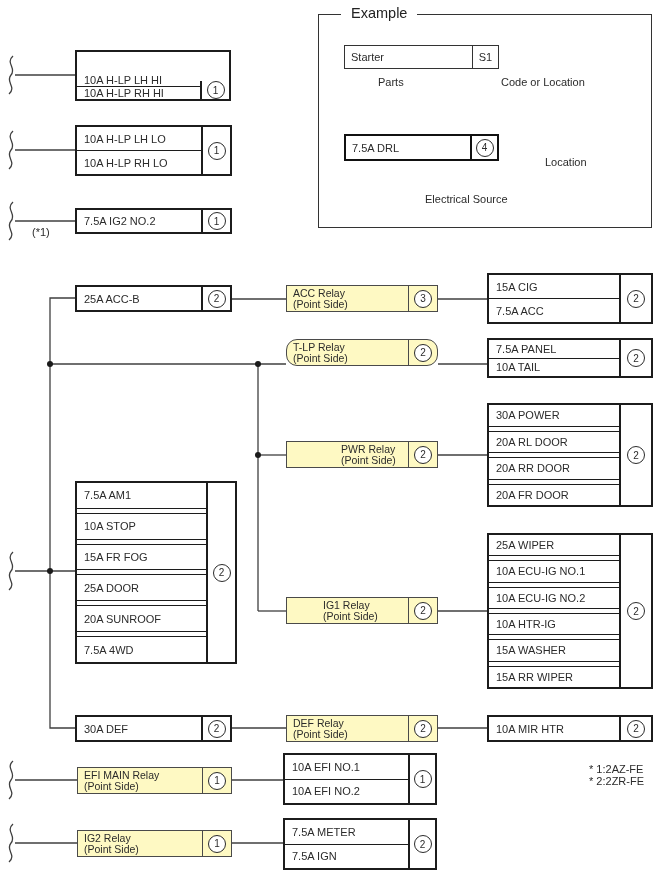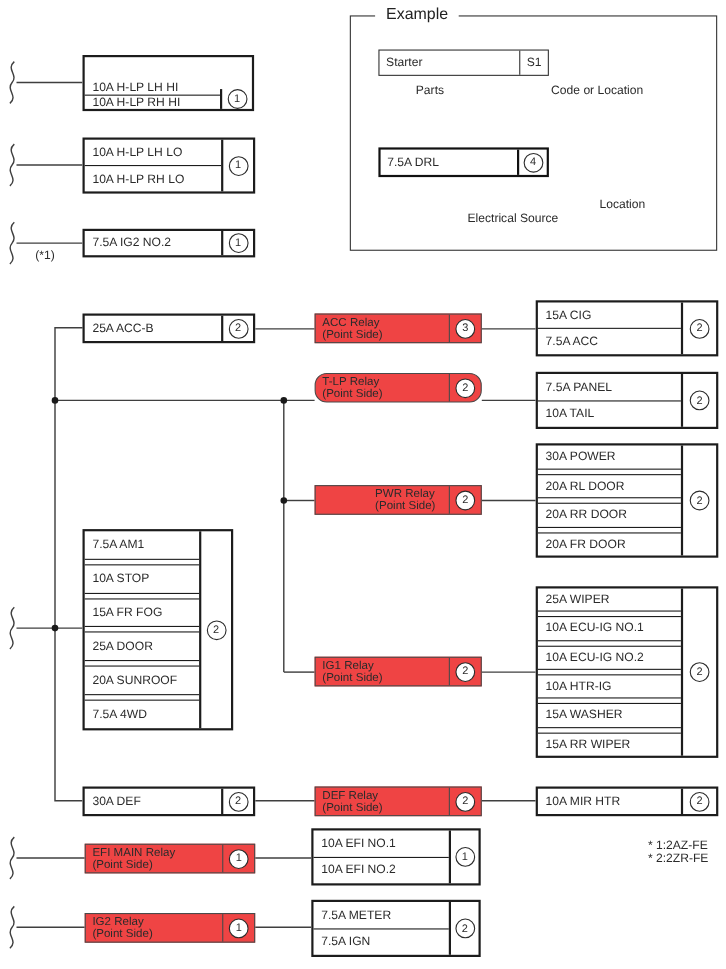--- a/index.html
+++ b/index.html
@@ -11,21 +11,21 @@
   .fusebox{position:absolute;box-sizing:border-box;border:2px solid #1c1c1c;background:#fff;display:flex;}
   .fusebox .labels{flex:1;display:flex;flex-direction:column;min-width:0;}
   .fusebox .row{flex:1;display:flex;align-items:center;padding-left:7px;font-size:11px;white-space:nowrap;}
   .fusebox.plain .row:not(:last-child){border-bottom:1.5px solid #1c1c1c;}
   .fusebox.spaced .row{border-top:1.5px solid #1c1c1c;border-bottom:1.5px solid #1c1c1c;margin:2px 0;}
   .fusebox.spaced .row:first-child{border-top:none;margin-top:0;}
   .fusebox.spaced .row:last-child{border-bottom:none;margin-bottom:0;}
   .fusebox .codecol{width:27px;border-left:2px solid #1c1c1c;display:flex;align-items:center;justify-content:center;}
 
   
-  .relaybox{position:absolute;box-sizing:border-box;border:1px solid #4a4a4a;background:#ef4444;display:flex;}
+  .relaybox{position:absolute;box-sizing:border-box;border:1px solid #4a4a4a;background:#fef9c3;display:flex;}
   .relaybox .rname{flex:1;padding:2px 0 0 6px;font-size:10.5px;line-height:11px;white-space:nowrap;}
   .relaybox .codecol{width:28px;border-left:1px solid #4a4a4a;display:flex;align-items:center;justify-content:center;}
 
   .circ{display:flex;align-items:center;justify-content:center;width:16px;height:16px;
         border:1.2px solid #2b2b2b;border-radius:50%;font-size:10px;background:#fff;}
 
   
   .example{position:absolute;box-sizing:border-box;border:1.5px solid #333;background:#fff;}
   .example .legend{position:absolute;top:-10px;left:22px;background:#fff;padding:0 10px;font-size:14.5px;color:#222;white-space:nowrap;}
   .exbox{position:absolute;box-sizing:border-box;background:#fff;display:flex;}
@@ -136,21 +136,21 @@
       <span class="excode">S1</span>
     </div>
     <div class="exbox thick" style="left:25px;top:119px;width:155px;height:27px;">
       <span class="exlabel">7.5A DRL</span>
       <span class="excode">
           <span class="circ">4</span>
         </span>
     </div>
     <span class="flabel" style="left:59px;top:61px;">Parts</span>
     <span class="flabel" style="left:182px;top:61px;">Code or Location</span>
-    <span class="flabel" style="left:182px;top:165px;padding-left:44px;">Location</span>
+    <span class="flabel" style="left:182px;top:141px;padding-left:44px;">Location</span>
     <span class="flabel" style="left:106px;top:178px;">Electrical Source</span>
   </div>
 
   <div class="fusebox plain" style="left:75px;top:285px;width:157px;height:27px;">
     <div class="labels">
         <div class="row">
           <span>25A ACC-B</span>
         </div>
       </div>
     <div class="codecol">
@@ -185,21 +185,21 @@
   <div class="relaybox" style="left:286px;top:339px;width:152px;height:27px;border-radius:11px;">
     <div class="rname">
       <div>T-LP Relay</div>
       <div>(Point Side)</div>
     </div>
     <div class="codecol">
         <span class="circ">2</span>
       </div>
   </div>
 
-  <div class="fusebox plain" style="left:487px;top:338px;width:166px;height:52px;justify-content:center;">
+  <div class="fusebox plain" style="left:487px;top:338px;width:166px;height:40px;justify-content:center;">
     <div class="labels">
       <div class="row">
           <span>7.5A PANEL</span>
         </div>
       <div class="row">
           <span>10A TAIL</span>
         </div>
     </div>
     <div class="codecol" style="width:30px;">
         <span class="circ">2</span>
@@ -229,21 +229,21 @@
         </div>
       <div class="row">
           <span>20A FR DOOR</span>
         </div>
     </div>
     <div class="codecol" style="width:30px;">
         <span class="circ">2</span>
       </div>
   </div>
 
-  <div class="fusebox spaced" style="left:75px;top:481px;width:137px;height:183px;">
+  <div class="fusebox spaced" style="left:75px;top:481px;width:162px;height:183px;">
     <div class="labels">
       <div class="row">
           <span>7.5A AM1</span>
         </div>
       <div class="row">
           <span>10A STOP</span>
         </div>
       <div class="row">
           <span>15A FR FOG</span>
         </div>
@@ -255,21 +255,21 @@
         </div>
       <div class="row">
           <span>7.5A 4WD</span>
         </div>
     </div>
     <div class="codecol">
         <span class="circ">2</span>
       </div>
   </div>
 
-  <div class="relaybox" style="left:286px;top:597px;width:152px;height:27px;">
+  <div class="relaybox" style="left:286px;top:597px;width:152px;height:27px;padding-left:30px;">
     <div class="rname">
       <div>IG1 Relay</div>
       <div>(Point Side)</div>
     </div>
     <div class="codecol">
         <span class="circ">2</span>
       </div>
   </div>
 
   <div class="fusebox spaced" style="left:487px;top:533px;width:166px;height:156px;">

